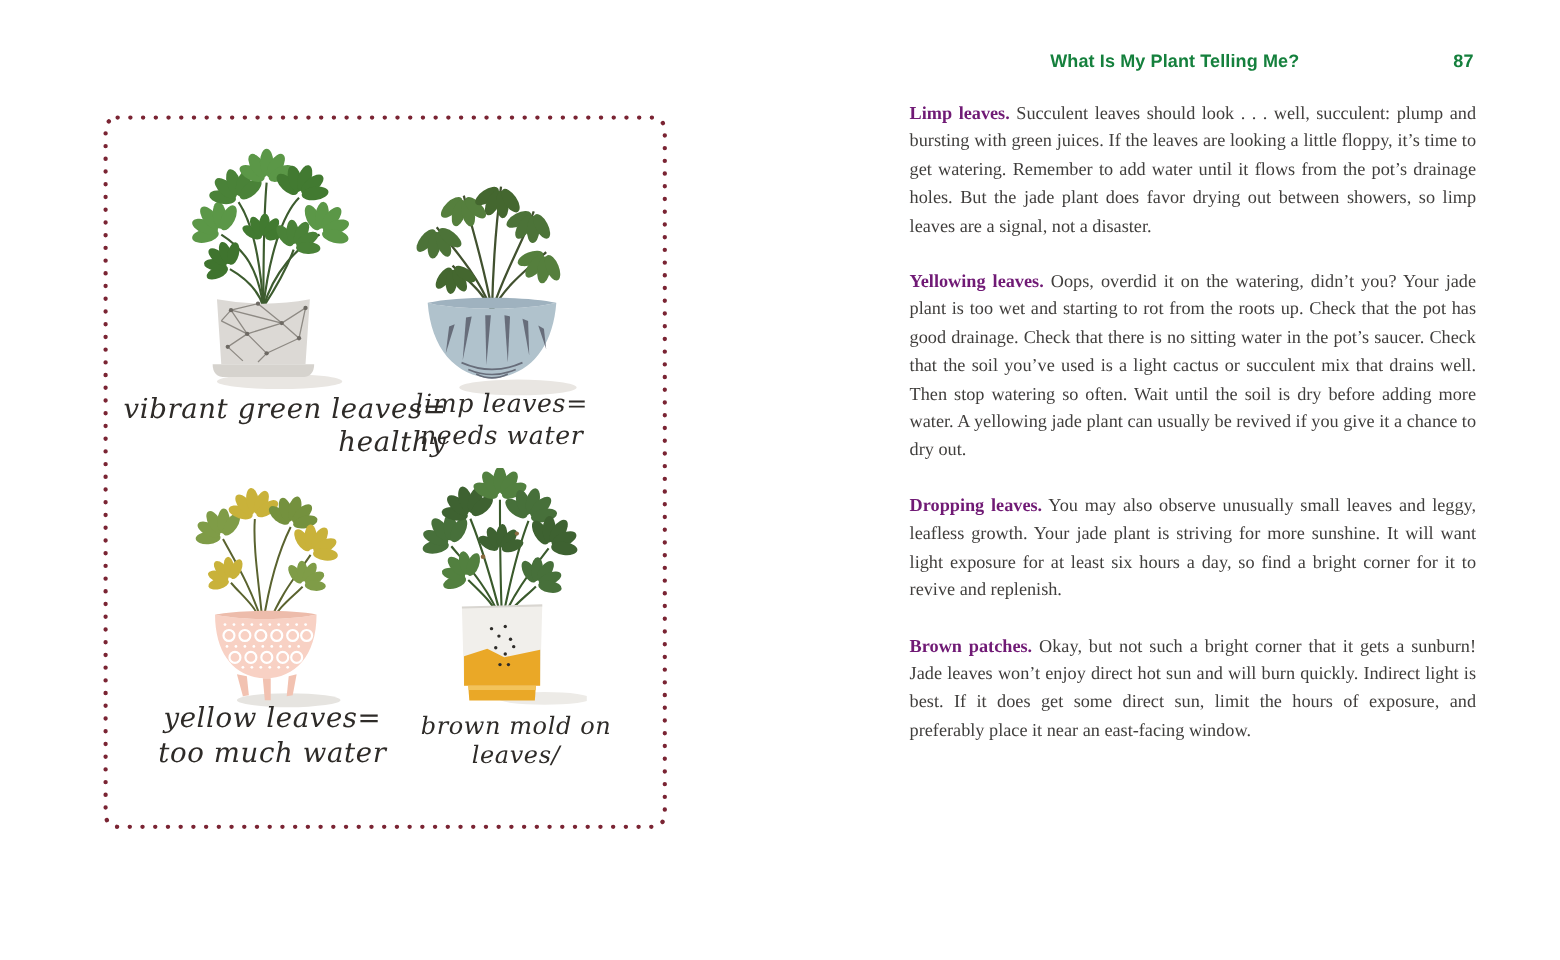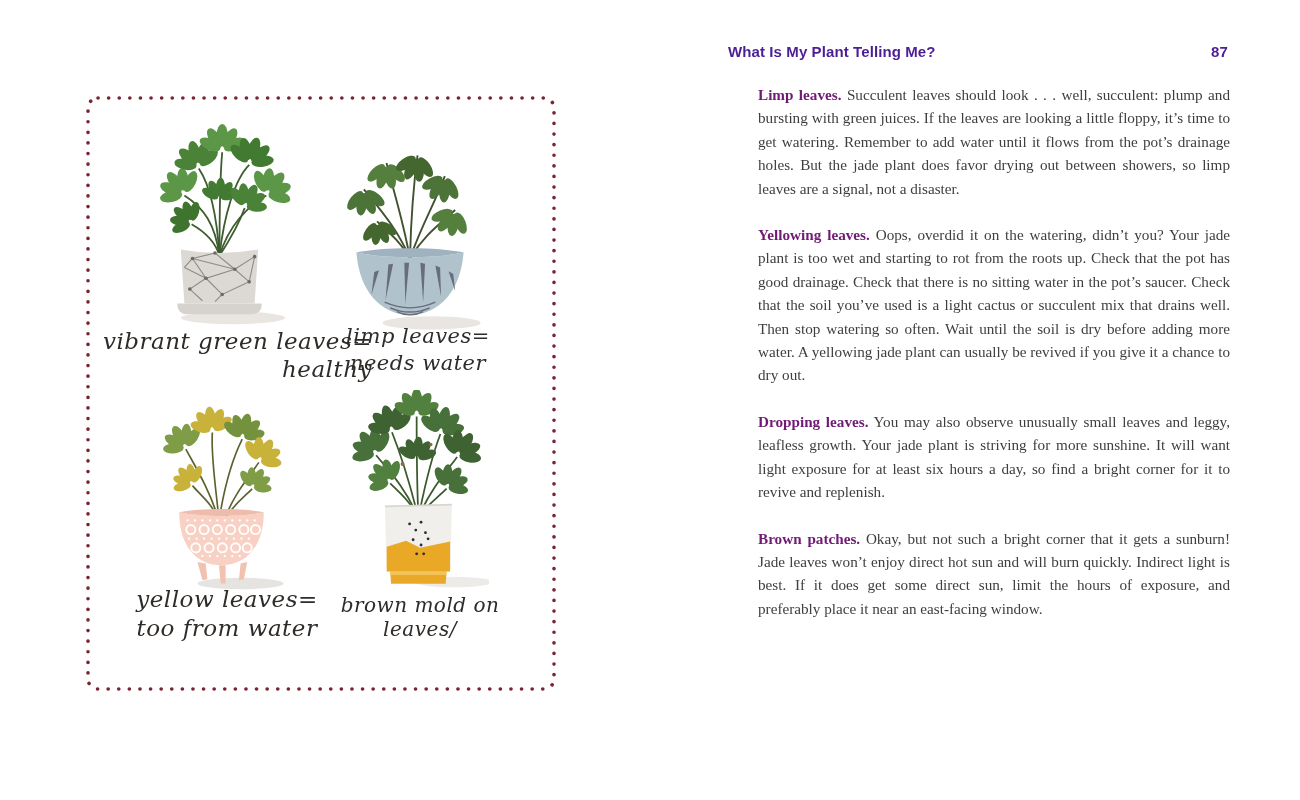--- a/index.html
+++ b/index.html
@@ -11,30 +11,30 @@
   .frame{position:absolute;left:85px;top:95px;width:472px;height:597px;}
   .frame-border{position:absolute;left:0;top:0;}
   .plant{position:absolute;}
   .hand{
     position:absolute;font-family:"DejaVu Serif", serif;font-style:italic;
     color:#2e2b28;text-align:center;letter-spacing:.5px;
   }
   .label-1{left:2px;top:232px;width:285px;font-size:23px;line-height:28px;text-align:right;}
   .label-2{left:228px;top:228px;width:210px;font-size:21px;line-height:27px;}
   .label-3{left:12px;top:490px;width:260px;font-size:23px;line-height:29px;}
-  .label-4{left:220px;top:498px;width:230px;font-size:20px;line-height:24px;}
+  .label-4{left:230px;top:498px;width:230px;font-size:20px;line-height:24px;}
   
   .text-col{
     position:absolute;left:728px;top:40px;width:502px;
     color:#403e3c;font-size:15.2px;line-height:23.4px;text-align:justify;
   }
   .runhead{
-    position:relative;height:20px;
+    position:relative;text-align:center;height:20px;
     font-family:"Liberation Sans", sans-serif;font-weight:bold;
-    font-size:15px;color:#4c1d95;letter-spacing:.1px;
+    font-size:15px;color:#15803d;letter-spacing:.1px;
   }
   .page-number{position:absolute;right:2px;top:0;}
   .intro{margin:30px 0 0;text-indent:23px;}
   .section{margin:23px 0 0 30px;}
   .lead{font-weight:bold;color:#701a75;}
 </style>
 </head>
 <body>
 
 <svg width="0" height="0" style="position:absolute">
@@ -238,21 +238,21 @@
   <div class="hand label-1">
     <div>vibrant green leaves=</div>
     <div>healthy</div>
   </div>
   <div class="hand label-2">
     <div>limp leaves=</div>
     <div>needs water</div>
   </div>
   <div class="hand label-3">
     <div>yellow leaves=</div>
-    <div>too from water</div>
+    <div>too much water</div>
   </div>
   <div class="hand label-4">
     <div>brown mold on leaves/</div>
   </div>
 </div>
 
 <div class="text-col">
   <div class="runhead">
     <span>What Is My Plant Telling Me?</span>
     <span class="page-number">87</span>

